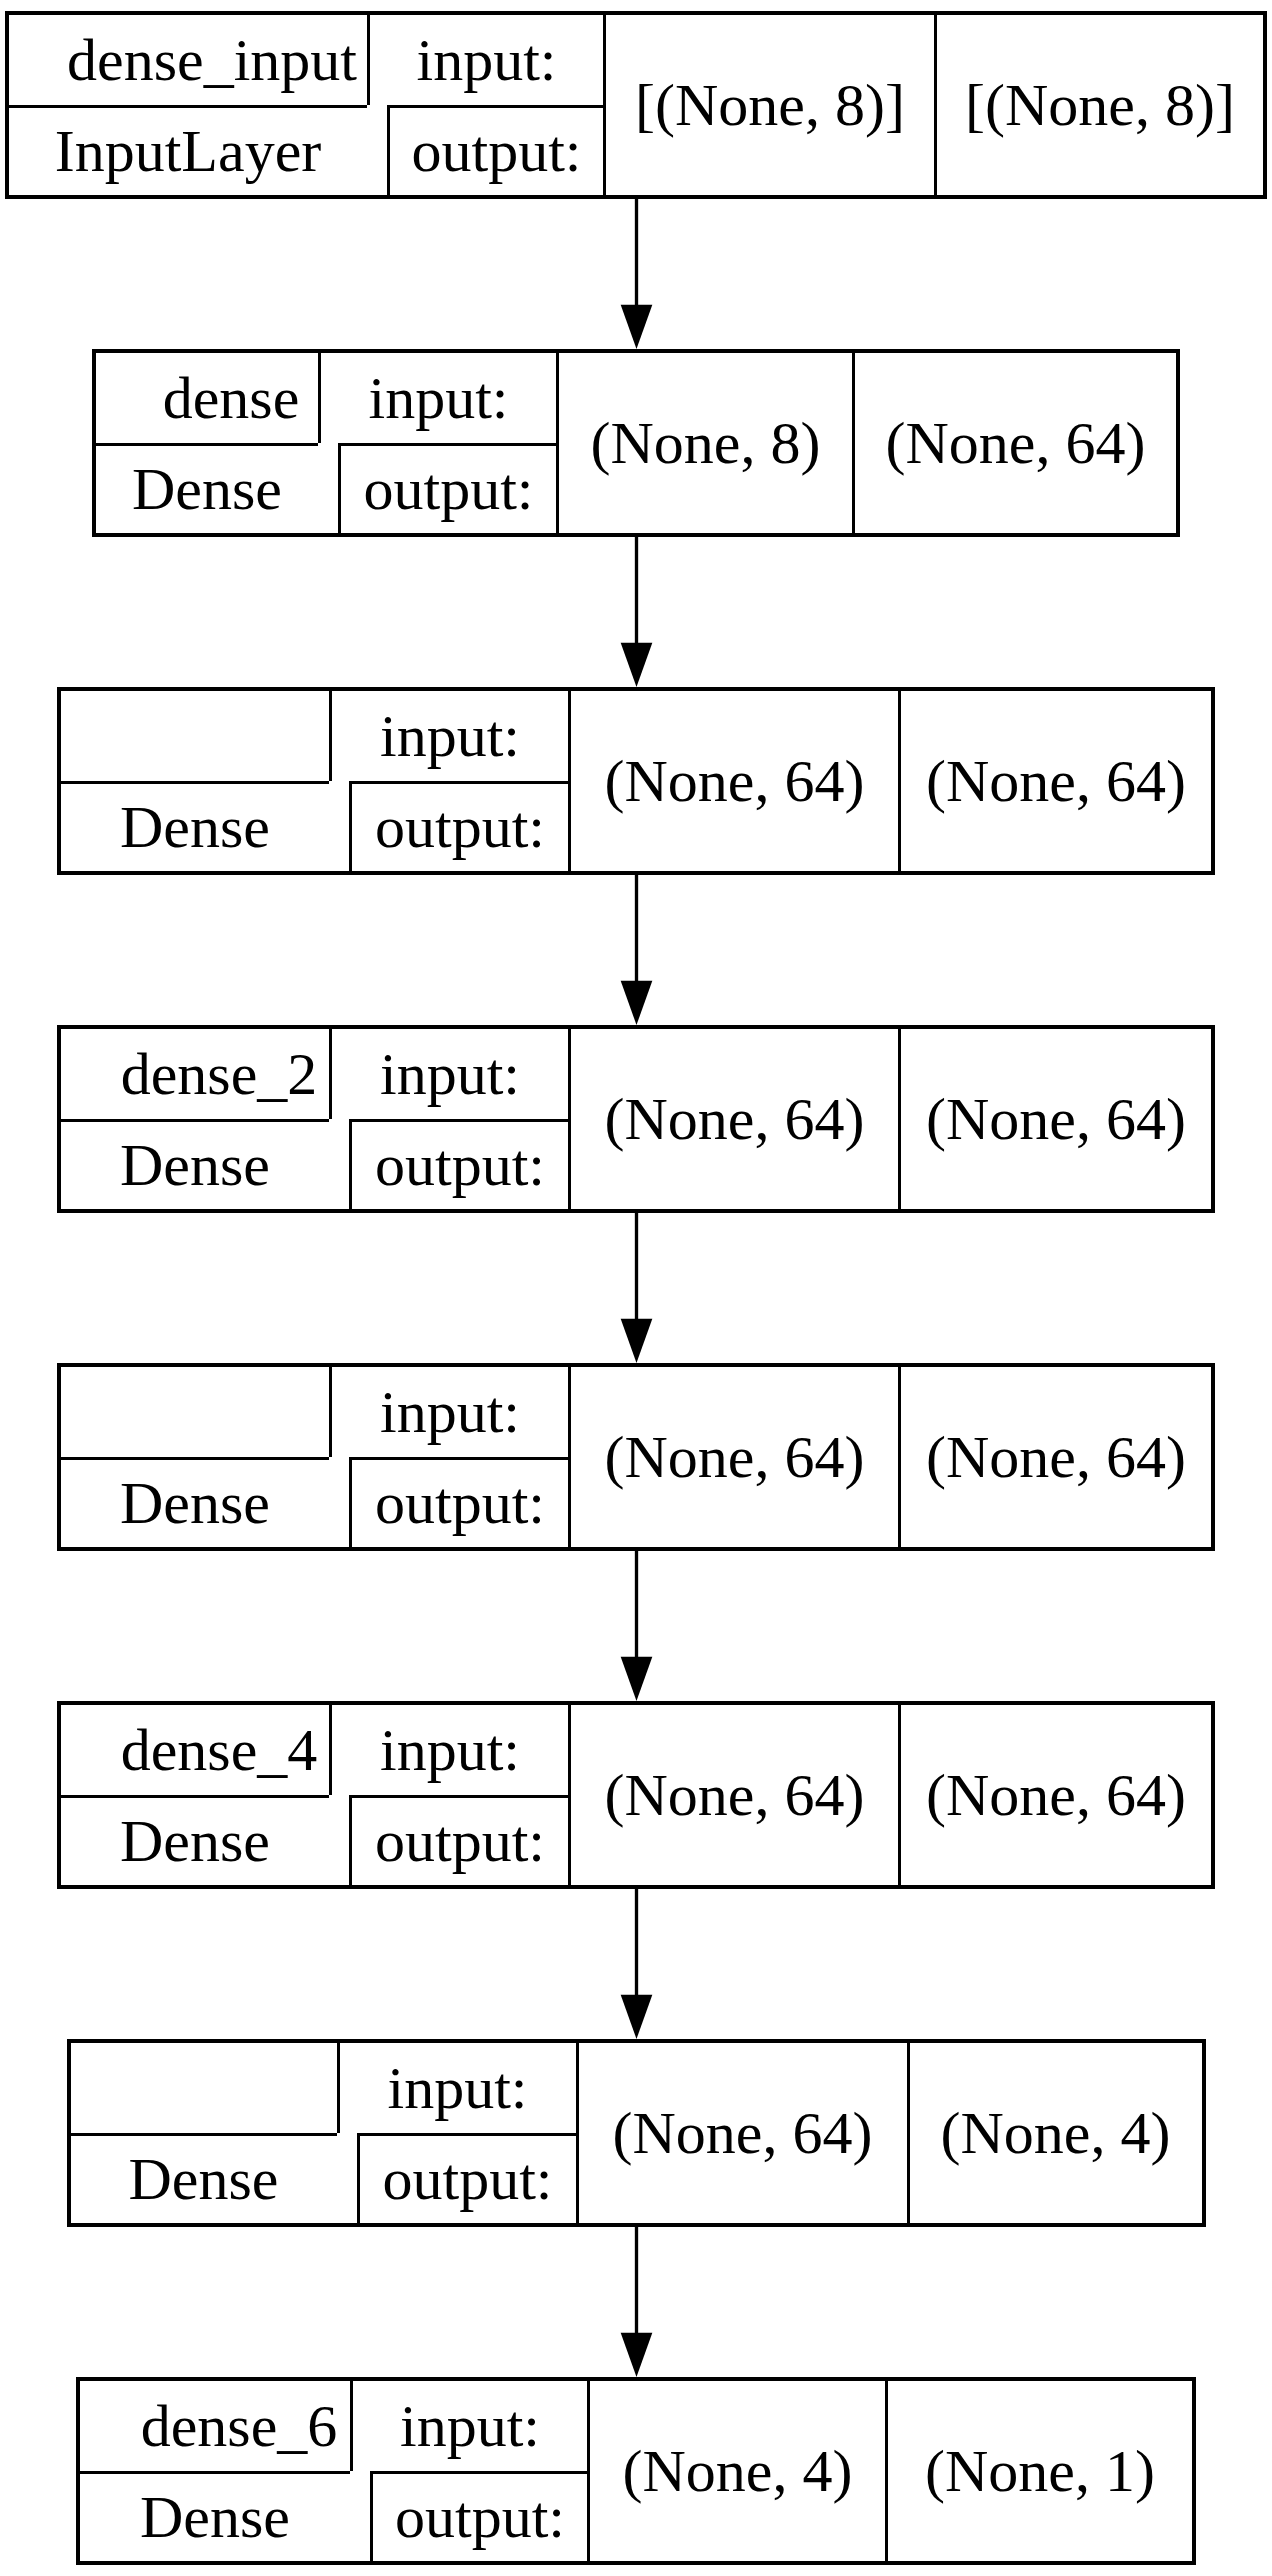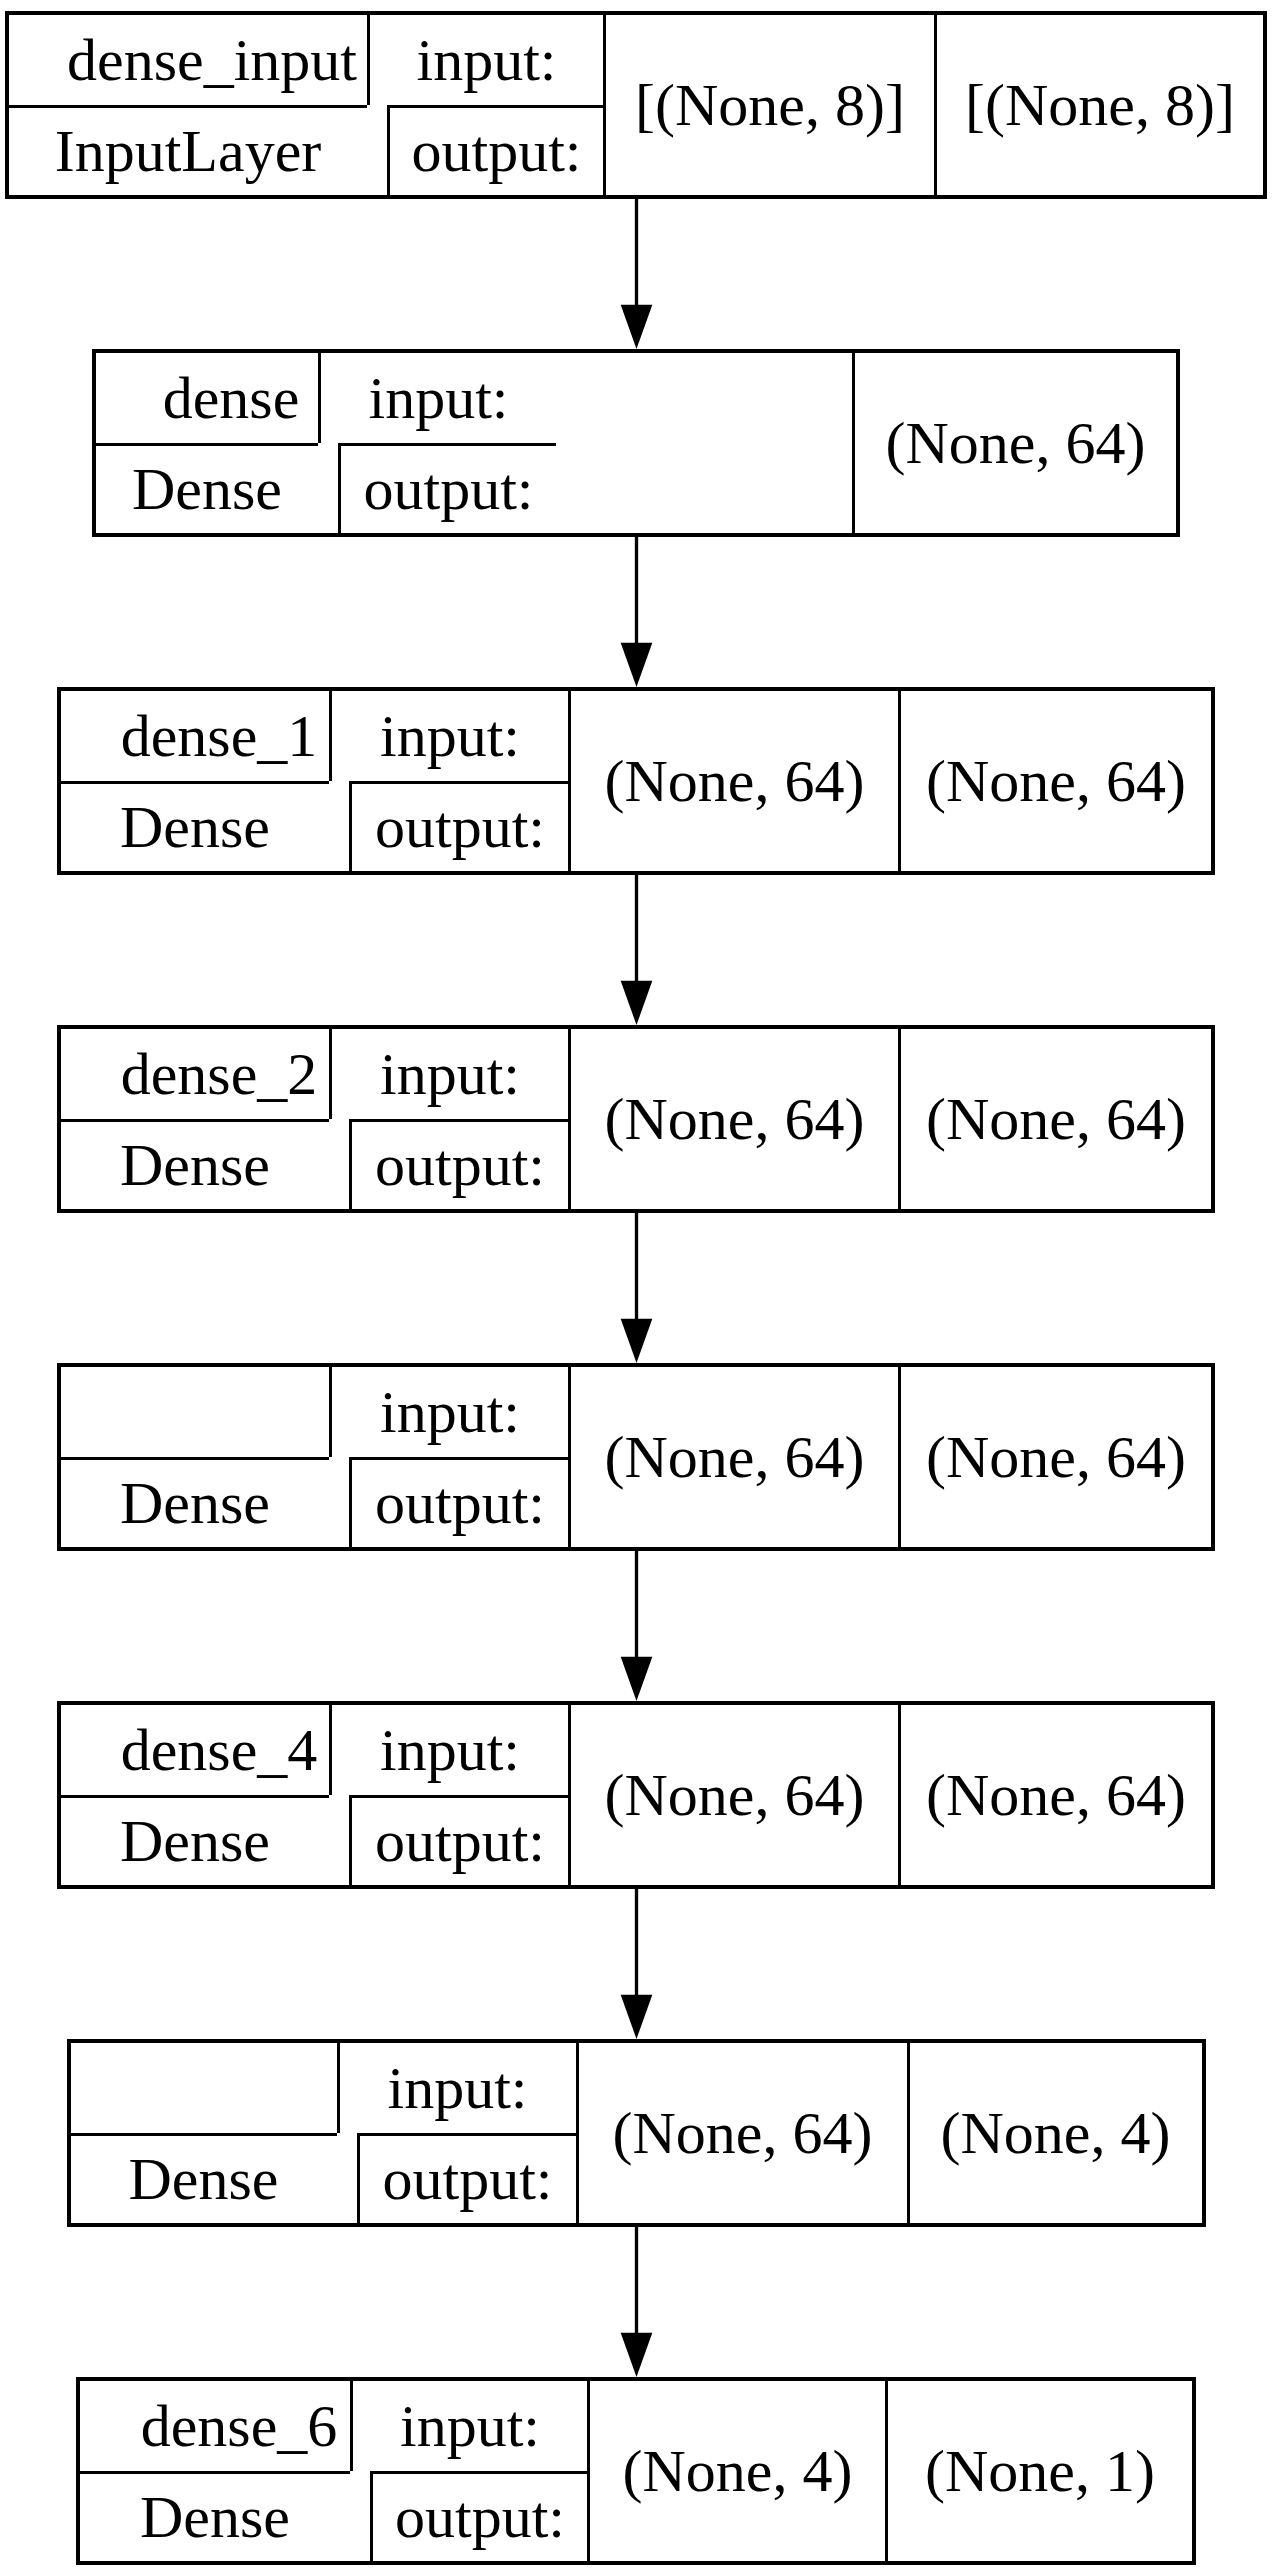--- a/index.html
+++ b/index.html
@@ -72,32 +72,32 @@
   </div>
 
   <svg class="arrow" viewBox="0 0 44 180" xmlns="http://www.w3.org/2000/svg">
     <line x1="22" y1="0" x2="22" y2="132" stroke="#000000" stroke-width="4"></line>
     <polygon points="3,127 41,127 22,180" fill="#000000"></polygon>
   </svg>
 
   <div class="node n1">
     <div class="cell r1c1">dense</div>
     <div class="cell r1c2">input:</div>
+    <div class="cell c3">(None, 8)</div>
     <div class="cell c4">(None, 64)</div>
     <div class="cell r2c1">Dense</div>
     <div class="cell r2c2">output:</div>
   </div>
 
   <svg class="arrow" viewBox="0 0 44 180" xmlns="http://www.w3.org/2000/svg">
     <line x1="22" y1="0" x2="22" y2="132" stroke="#000000" stroke-width="4"></line>
     <polygon points="3,127 41,127 22,180" fill="#000000"></polygon>
   </svg>
 
   <div class="node n2">
-    <div class="cell r1c1">dense_1</div>
     <div class="cell r1c2">input:</div>
     <div class="cell c3">(None, 64)</div>
     <div class="cell c4">(None, 64)</div>
     <div class="cell r2c1">Dense</div>
     <div class="cell r2c2">output:</div>
   </div>
 
   <svg class="arrow" viewBox="0 0 44 180" xmlns="http://www.w3.org/2000/svg">
     <line x1="22" y1="0" x2="22" y2="132" stroke="#000000" stroke-width="4"></line>
     <polygon points="3,127 41,127 22,180" fill="#000000"></polygon>

